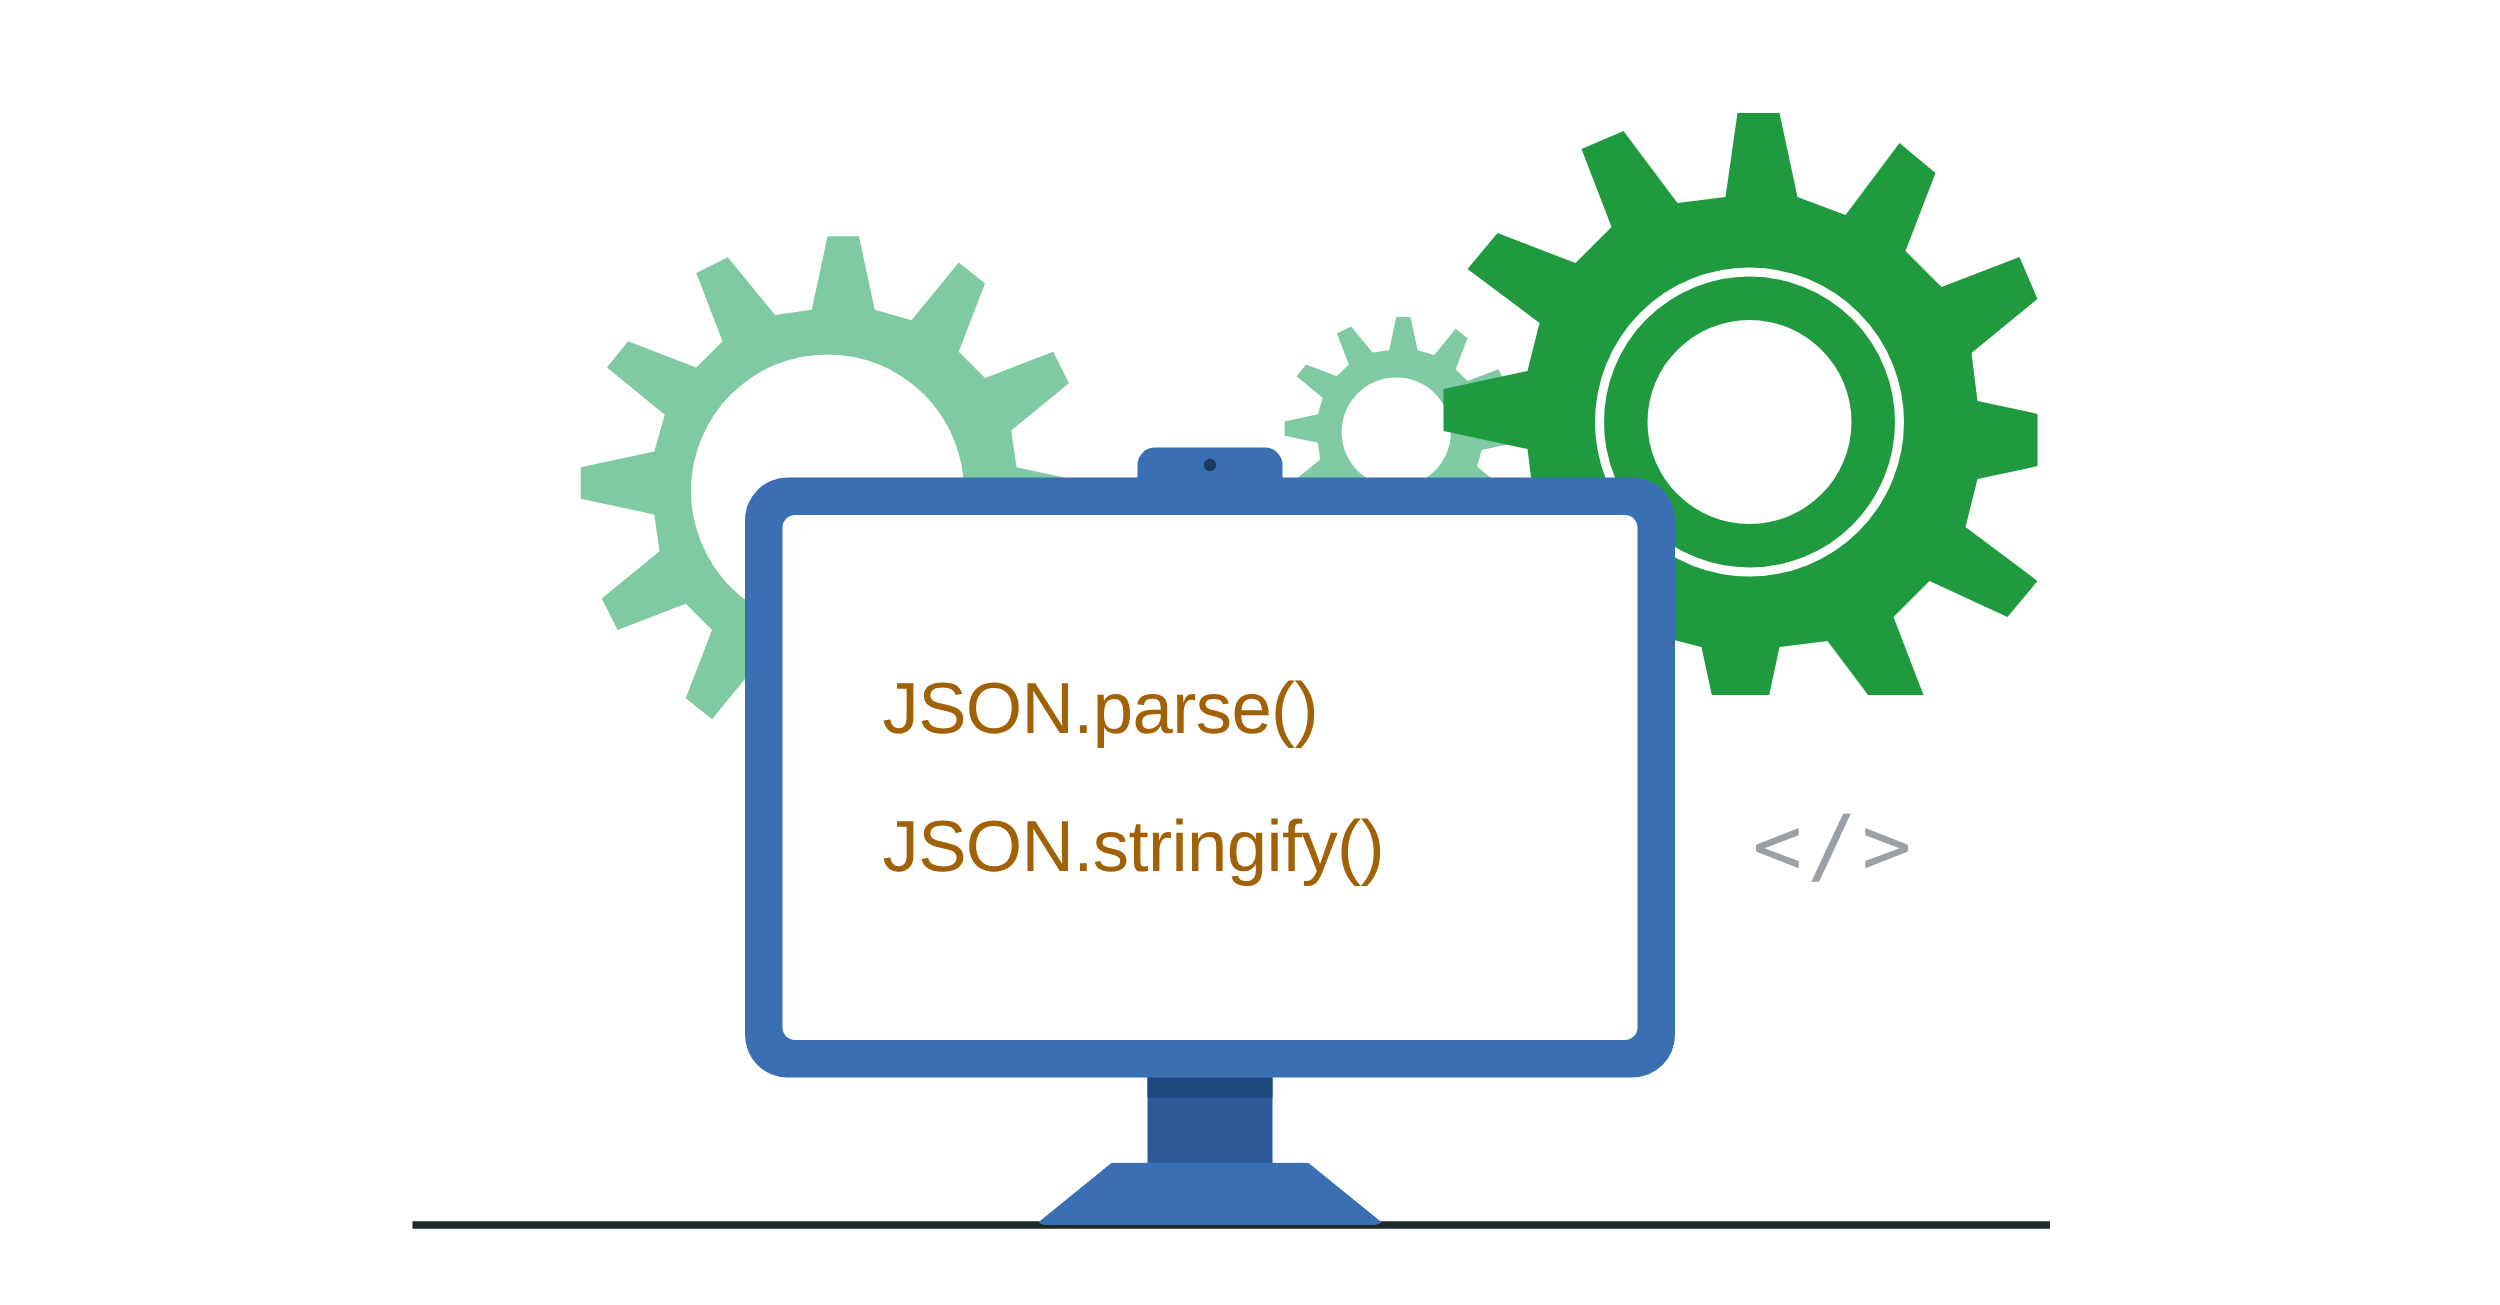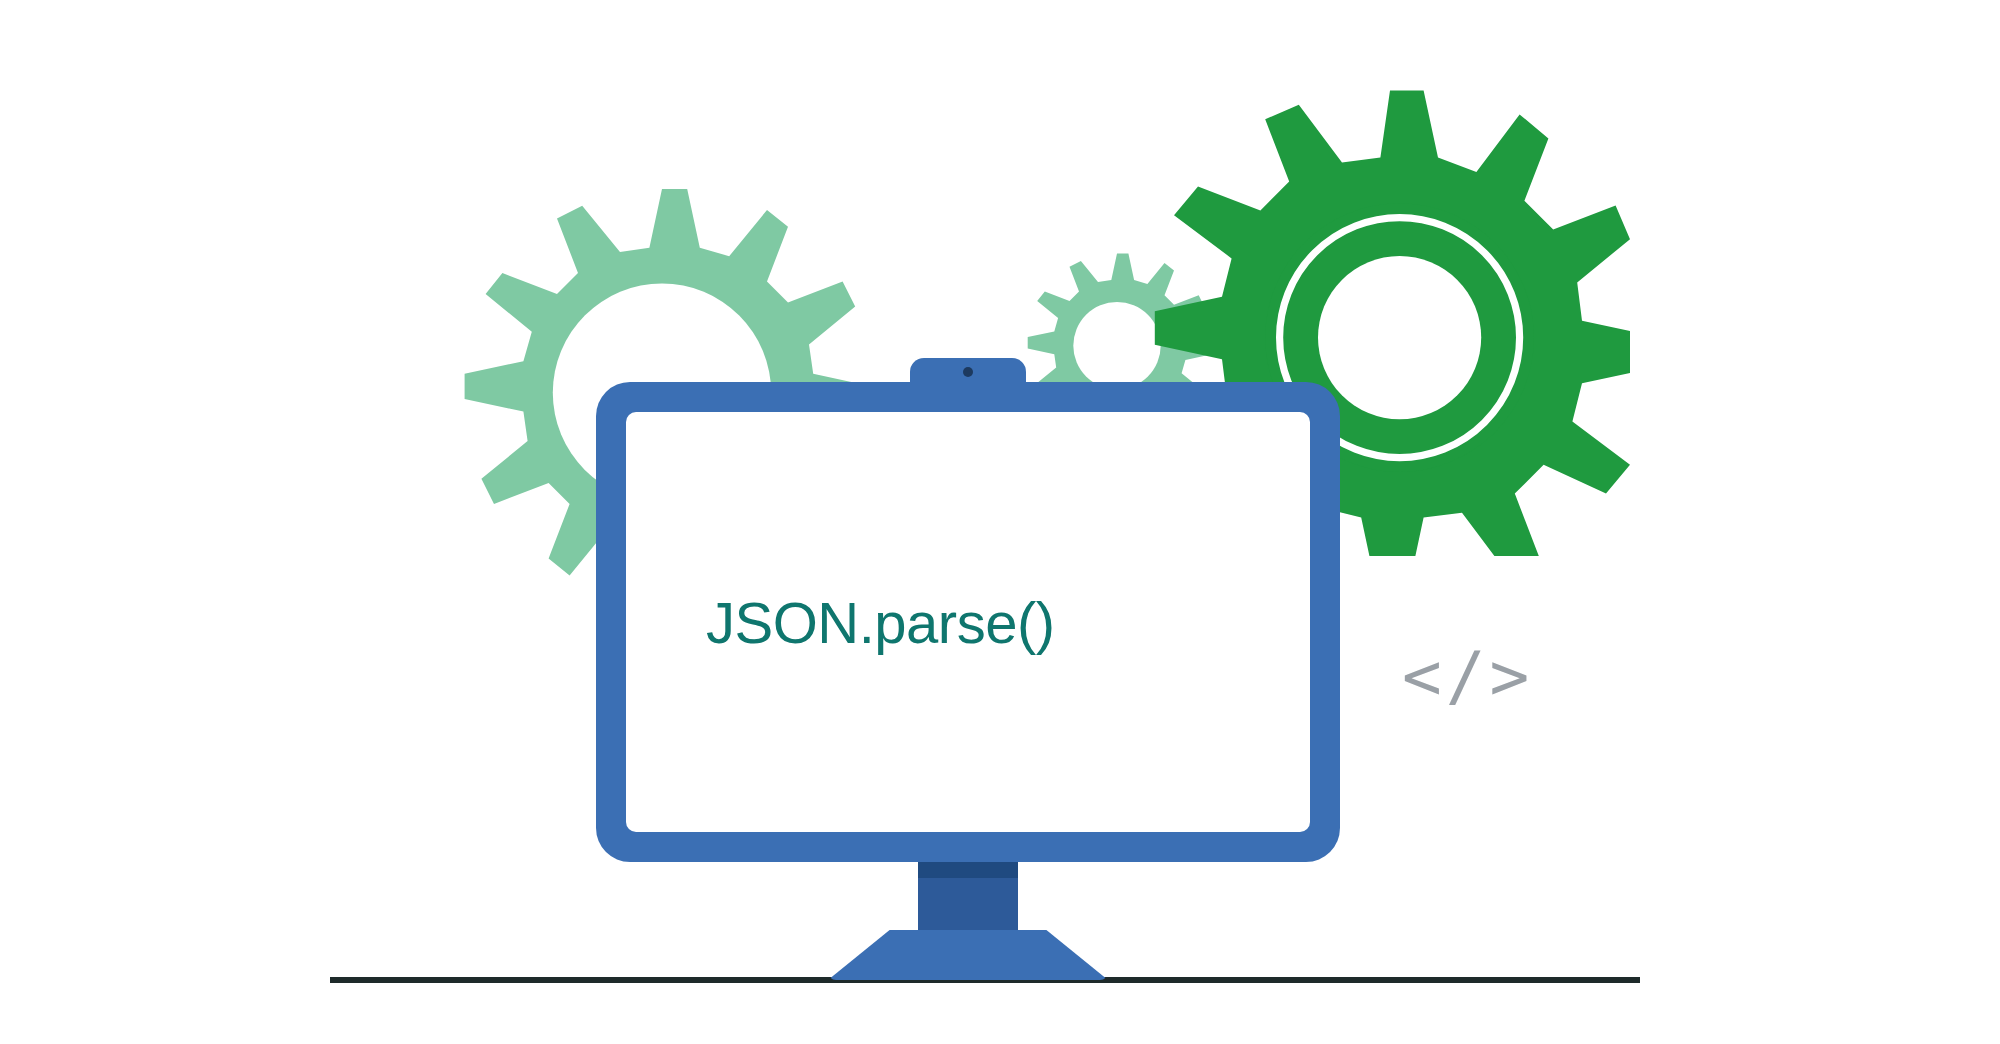--- a/index.html
+++ b/index.html
@@ -62,21 +62,21 @@
     border-radius: 10px;
     display: flex;
     flex-direction: column;
     justify-content: center;
     align-items: flex-start;
     padding-left: 80px;
     gap: 44px;
   }
   .screen .line {
     font-size: 58px;
-    color: #0f766e;
+    color: #a16207;
     font-weight: 400;
     letter-spacing: -0.5px;
   }
   .neck {
     position: absolute;
     left: 322px;
     top: 478px;
     width: 100px;
     height: 76px;
     background: #2d5a99;
@@ -150,19 +150,20 @@
 
   <div class="webcam"></div>
 
   <div class="monitor-wrap">
     <div class="neck"></div>
     <div class="neck-shadow"></div>
     <div class="stand"></div>
     <div class="bezel">
       <div class="screen">
         <div class="line">JSON.parse()</div>
+        <div class="line">JSON.stringify()</div>
       </div>
     </div>
   </div>
 
   <div class="code-sym">&lt;/&gt;</div>
 
 </div>
 
 </body></html>

